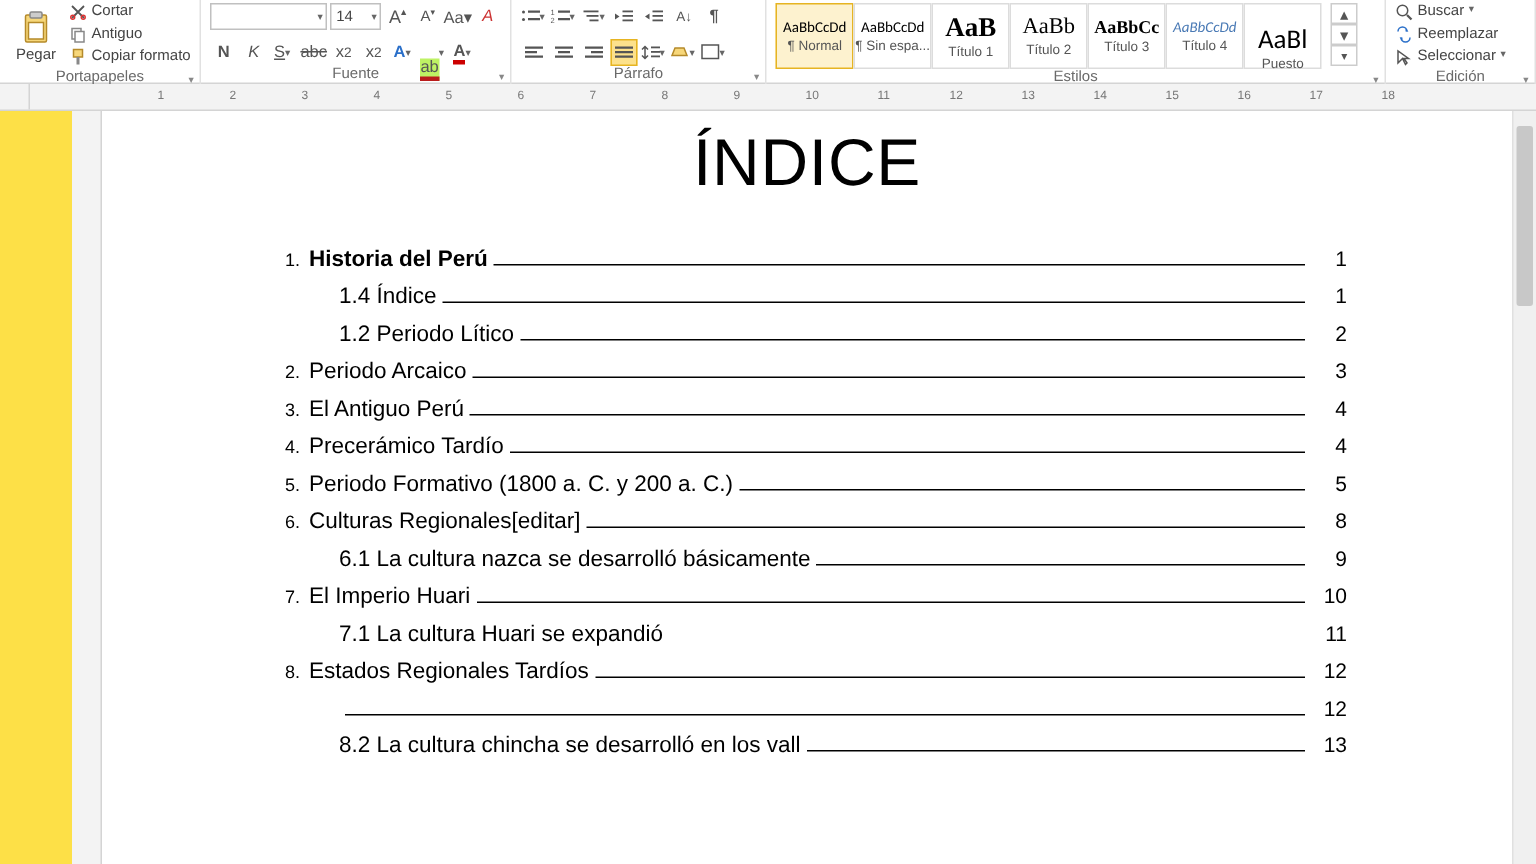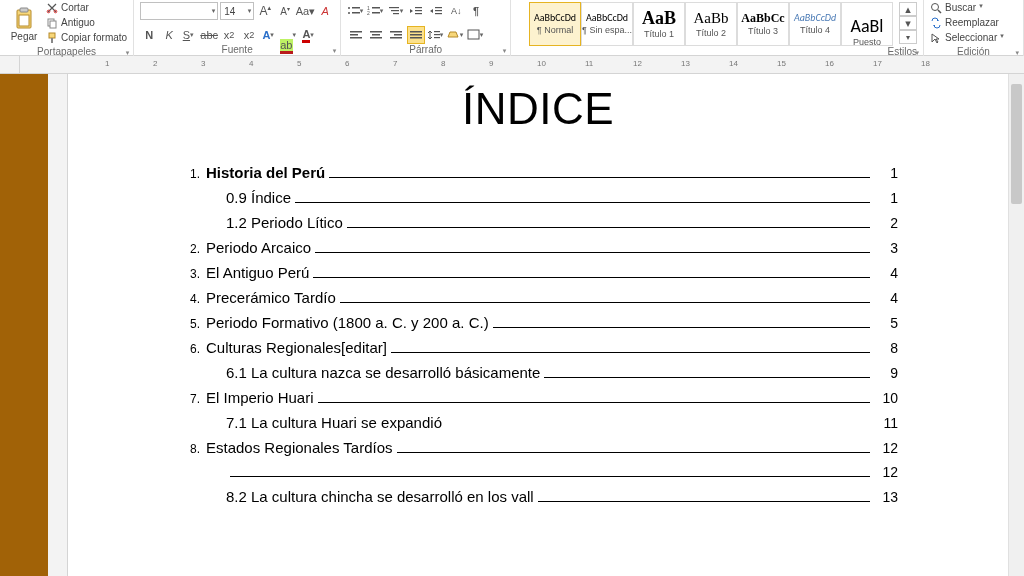--- a/index.html
+++ b/index.html
@@ -35,21 +35,21 @@
   .style-box .prev { font-size: 12px; font-family: "Times New Roman", serif; line-height: 1; }
   .style-box .name { font-size: 9px; color: #555; margin-top: 2px; }
 
   
   .ruler-wrap { display: flex; height: 18px; background: #f3f3f3; border-bottom: 1px solid #d4d4d4; }
   .ruler-corner { width: 20px; border-right: 1px solid #d4d4d4; }
   .ruler { flex: 1; position: relative; font-size: 8px; color: #777; }
   .ruler .num { position: absolute; top: 3px; }
 
   
-  .doc-area { display: flex; height: calc(576px - 56px - 18px); background: #a16207; padding-left: 48px; }
+  .doc-area { display: flex; height: calc(576px - 56px - 18px); background: #fde047; padding-left: 48px; }
   .vruler { width: 20px; background: #f3f3f3; border-right: 1px solid #d4d4d4; }
   .page-holder { flex: 1; overflow: hidden; background: #fff; display: flex; justify-content: center; }
   .page { width: 880px; padding: 10px 80px 0 80px; font-family: Arial, sans-serif; color: #000; }
 
   .doc-title { font-size: 44px; text-align: center; font-weight: 400; letter-spacing: 0.5px; margin-bottom: 30px; }
 
   .toc { font-size: 15px; }
   .toc-row { display: flex; align-items: baseline; margin-bottom: 8px; }
   .toc-num { width: 22px; text-align: right; margin-right: 6px; font-size: 12px; }
   .toc-text { white-space: nowrap; }
@@ -273,21 +273,21 @@
             <svg width="14" height="12">
               <rect x="1" y="1" width="11" height="9" fill="none" stroke="#555"></rect>
             </svg>
             <span class="drop">▾</span>
           </div>
       </div>
     </div>
     <div class="group-label">Párrafo</div>
   </div>
 
-  <div class="group" style="flex:1;align-items:flex-end;">
+  <div class="group" style="flex:1;">
     <div class="group-body">
       <div class="styles-gal" id="styles-gallery">
           <div class="style-box sel">
             <div class="prev" style="font-family: Calibri, Arial, sans-serif; font-size: 10px; color: rgb(0, 0, 0);">AaBbCcDd</div>
             <div class="name">¶ Normal</div>
           </div>
           <div class="style-box">
             <div class="prev" style="font-family: Calibri, Arial, sans-serif; font-size: 10px; color: rgb(0, 0, 0);">AaBbCcDd</div>
             <div class="name">¶ Sin espa...</div>
           </div>
@@ -389,21 +389,21 @@
     <div class="page">
       <div class="doc-title">ÍNDICE</div>
       <div class="toc" id="toc">
           <div class="toc-row">
             <span class="toc-num">1.</span>
             <span class="toc-text bold">Historia del Perú</span>
             <span class="leader"></span>
             <span class="toc-page">1</span>
           </div>
           <div class="toc-row sub">
-            <span class="toc-text">0.9 Índice</span>
+            <span class="toc-text">1.4 Índice</span>
             <span class="leader"></span>
             <span class="toc-page">1</span>
           </div>
           <div class="toc-row sub">
             <span class="toc-text">1.2 Periodo Lítico</span>
             <span class="leader"></span>
             <span class="toc-page">2</span>
           </div>
           <div class="toc-row">
             <span class="toc-num">2.</span>

